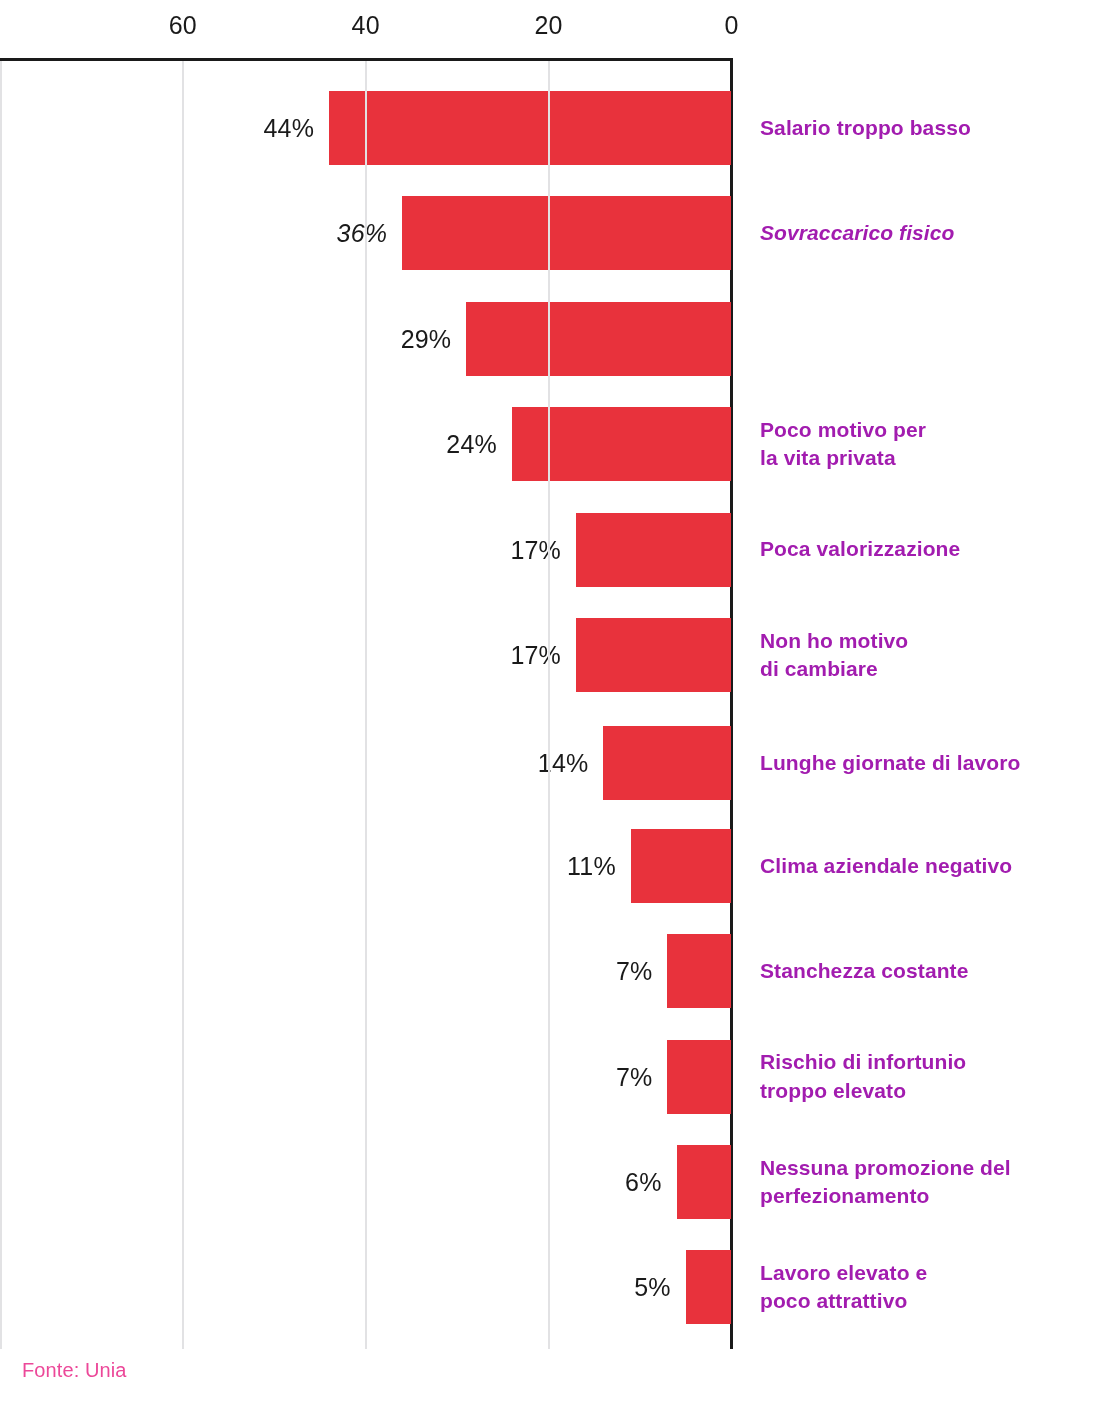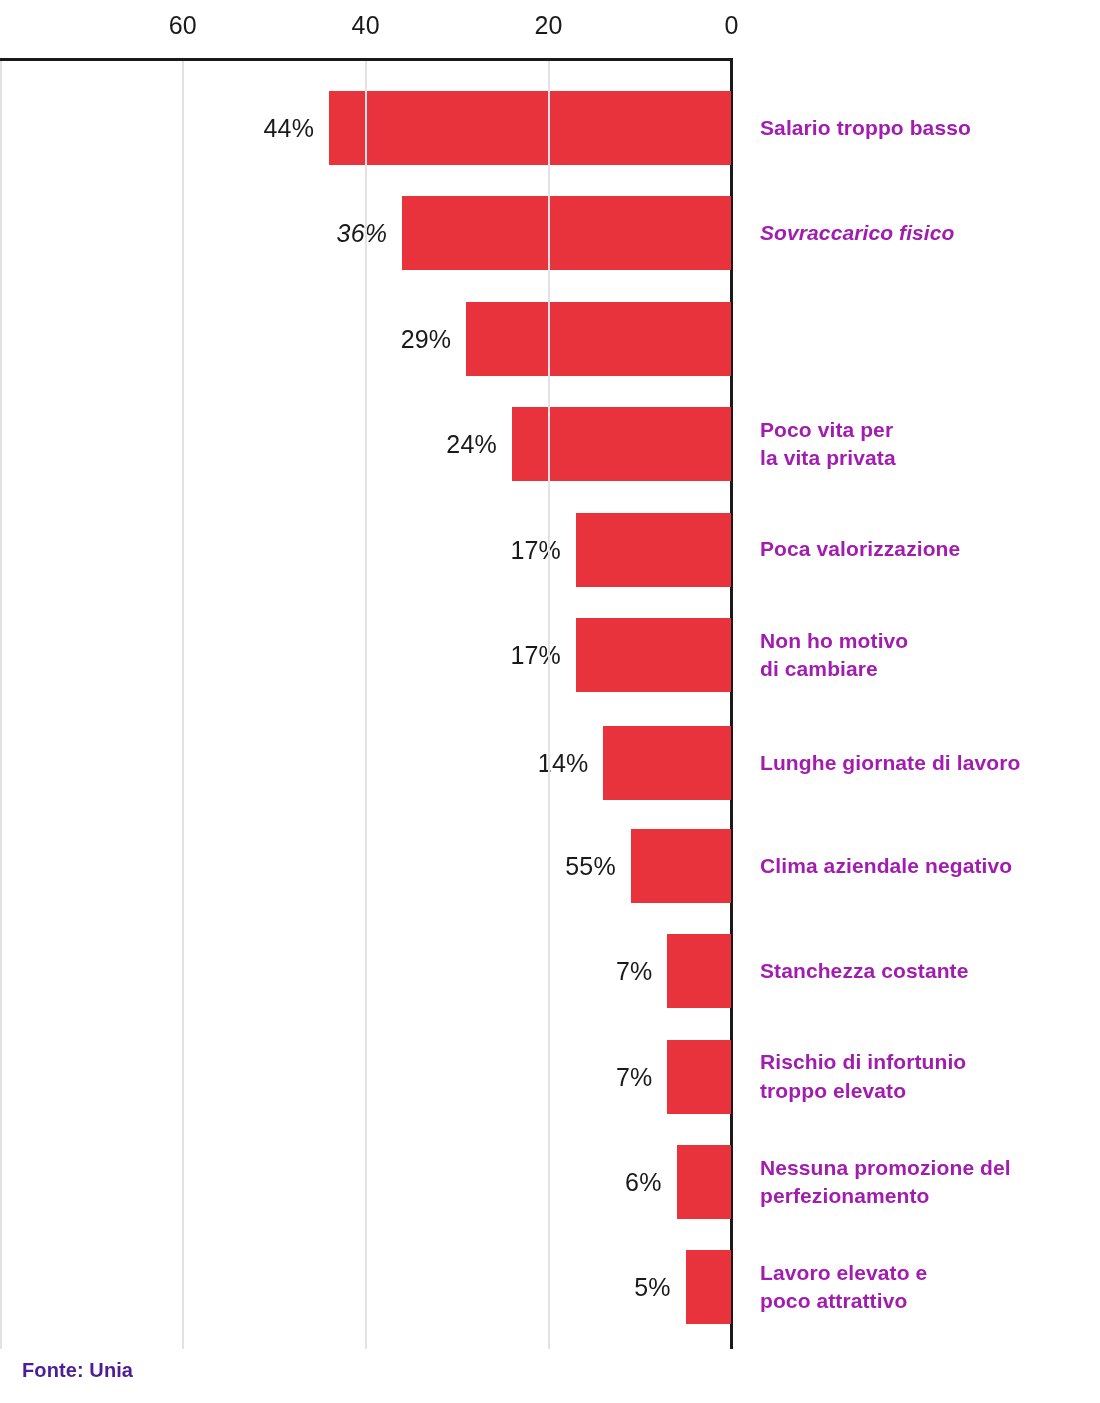--- a/index.html
+++ b/index.html
@@ -121,22 +121,22 @@
   .bar-category span {
     display: block;
   }
 
   
   .source-note {
     position: absolute;
     left: 22px;
     top: 1359px;
     font-size: 20px;
-    font-weight: 700;
-    color: #4c1d95;
+    font-weight: 400;
+    color: #ec4899;
     letter-spacing: 0.1px;
     white-space: nowrap;
   }
 </style>
 </head>
 <body>
 
 <div id="chart-root">
 
   <div class="axis-top">
@@ -165,21 +165,21 @@
         </div>
       </div>
       <div class="bar-row" style="top: 301.8px;">
         <div class="bar-rect" style="left: 466.266px; width: 265.234px; background: rgb(232, 50, 60);"></div>
         <div class="bar-value" style="left: 286.266px; width: 165px;">29%</div>
       </div>
       <div class="bar-row" style="top: 407.2px;">
         <div class="bar-rect" style="left: 511.996px; width: 219.504px; background: rgb(232, 50, 60);"></div>
         <div class="bar-value" style="left: 331.996px; width: 165px;">24%</div>
         <div class="bar-category">
-          <span>Poco vita per</span>
+          <span>Poco motivo per</span>
           <span>la vita privata</span>
         </div>
       </div>
       <div class="bar-row" style="top: 512.6px;">
         <div class="bar-rect" style="left: 576.018px; width: 155.482px; background: rgb(232, 50, 60);"></div>
         <div class="bar-value" style="left: 396.018px; width: 165px;">17%</div>
         <div class="bar-category">
           <span>Poca valorizzazione</span>
         </div>
       </div>
@@ -193,21 +193,21 @@
       </div>
       <div class="bar-row" style="top: 726px;">
         <div class="bar-rect" style="left: 603.456px; width: 128.044px; background: rgb(232, 50, 60);"></div>
         <div class="bar-value" style="left: 423.456px; width: 165px;">14%</div>
         <div class="bar-category">
           <span>Lunghe giornate di lavoro</span>
         </div>
       </div>
       <div class="bar-row" style="top: 828.8px;">
         <div class="bar-rect" style="left: 630.894px; width: 100.606px; background: rgb(232, 50, 60);"></div>
-        <div class="bar-value" style="left: 450.894px; width: 165px;">55%</div>
+        <div class="bar-value" style="left: 450.894px; width: 165px;">11%</div>
         <div class="bar-category">
           <span>Clima aziendale negativo</span>
         </div>
       </div>
       <div class="bar-row" style="top: 934.2px;">
         <div class="bar-rect" style="left: 667.478px; width: 64.022px; background: rgb(232, 50, 60);"></div>
         <div class="bar-value" style="left: 487.478px; width: 165px;">7%</div>
         <div class="bar-category">
           <span>Stanchezza costante</span>
         </div>

